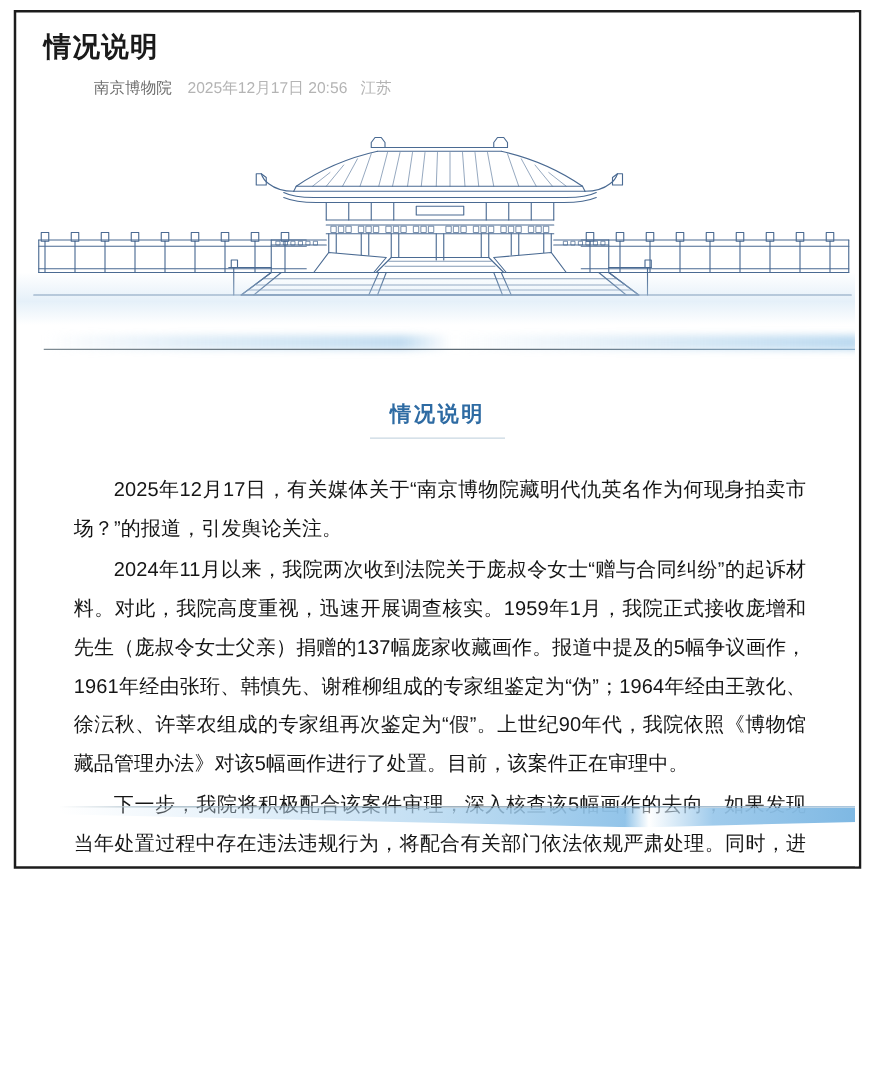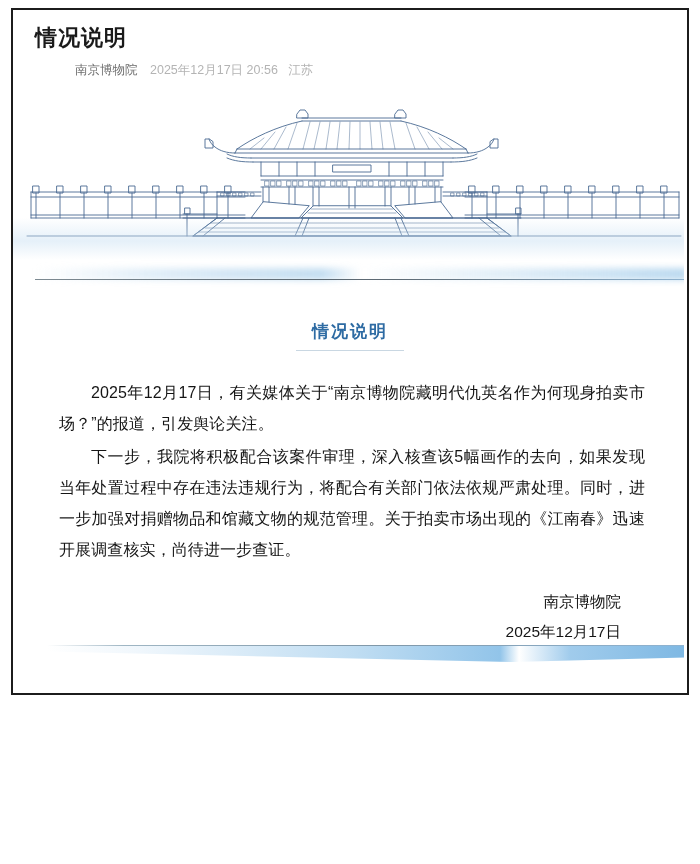--- a/index.html
+++ b/index.html
@@ -438,20 +438,21 @@
       <div class="hero-rule-glow"></div>
       <div class="hero-rule"></div>
     </div>
 
     <div class="sect-head">
       <span class="sect-head-txt">情况说明</span>
     </div>
 
     <div class="body">
       <p class="para">2025年12月17日，有关媒体关于“南京博物院藏明代仇英名作为何现身拍卖市场？”的报道，引发舆论关注。</p>
+      <p class="para">2024年11月以来，我院两次收到法院关于庞叔令女士“赠与合同纠纷”的起诉材料。对此，我院高度重视，迅速开展调查核实。1959年1月，我院正式接收庞增和先生（庞叔令女士父亲）捐赠的137幅庞家收藏画作。报道中提及的5幅争议画作，1961年经由张珩、韩慎先、谢稚柳组成的专家组鉴定为“伪”；1964年经由王敦化、徐沄秋、许莘农组成的专家组再次鉴定为“假”。上世纪90年代，我院依照《博物馆藏品管理办法》对该5幅画作进行了处置。目前，该案件正在审理中。</p>
       <p class="para">下一步，我院将积极配合该案件审理，深入核查该5幅画作的去向，如果发现当年处置过程中存在违法违规行为，将配合有关部门依法依规严肃处理。同时，进一步加强对捐赠物品和馆藏文物的规范管理。关于拍卖市场出现的《江南春》迅速开展调查核实，尚待进一步查证。</p>
 
       <div class="sign">
         <div>南京博物院</div>
         <div>2025年12月17日</div>
       </div>
     </div>
 
     <div class="foot">
       <div class="foot-rule"></div>

